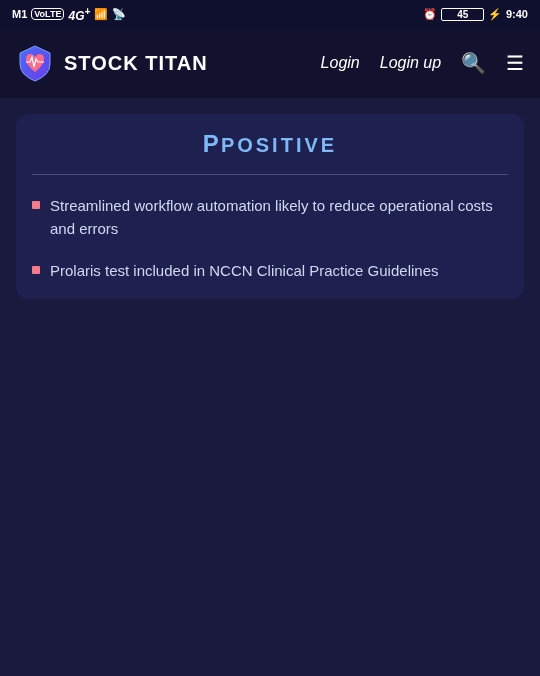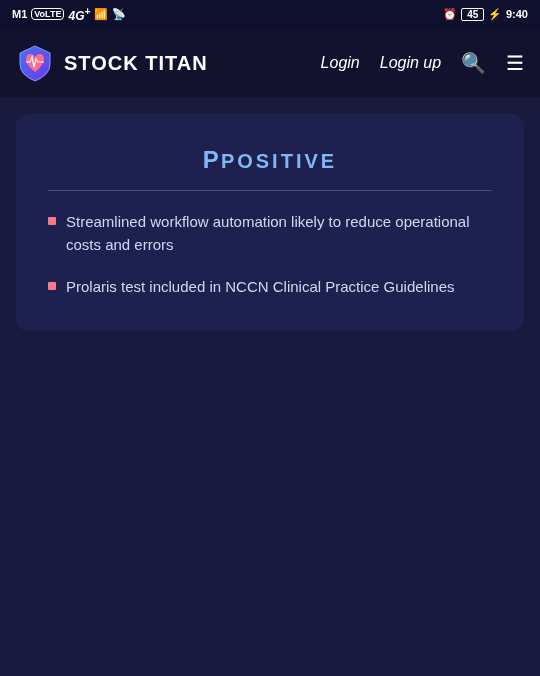--- a/index.html
+++ b/index.html
@@ -87,21 +87,21 @@
     }
 
     
     .main-content {
       padding: 16px;
     }
 
     
     .card {
       border-radius: 12px;
-      padding: 32px;
+      padding: 16px;
       margin-bottom: 16px;
     }
     .card-positive {
       background-color: #1e2050;
     }
     .card-negative {
       background-color: #2a1f3d;
     }
 
     .card-title {
@@ -156,21 +156,21 @@
 <div class="status-bar">
   <div class="status-left">
     <span>M1</span>
     <span style="border:1px solid #fff; padding:0 2px; font-size:9px; border-radius:4px;">VoLTE</span>
     <span style="font-size:12px;font-style:italic;">4G<sup>+</sup></span>
     <span>📶</span>
     <span>📡</span>
   </div>
   <div class="status-right">
     <span>⏰</span>
-    <span style="border:1px solid #fff; border-radius:2px; padding:0 5px; font-size:10px;">45</span>
+    <span style="border:1px solid #fff; border-radius:2px; padding:0 15px; font-size:10px;">45</span>
     <span>⚡</span>
     <span>9:40</span>
   </div>
 </div>
 
 <nav class="navbar">
   <div class="navbar-brand">
 
     <svg class="brand-logo" viewBox="0 0 38 38" xmlns="http://www.w3.org/2000/svg">
       <defs>

